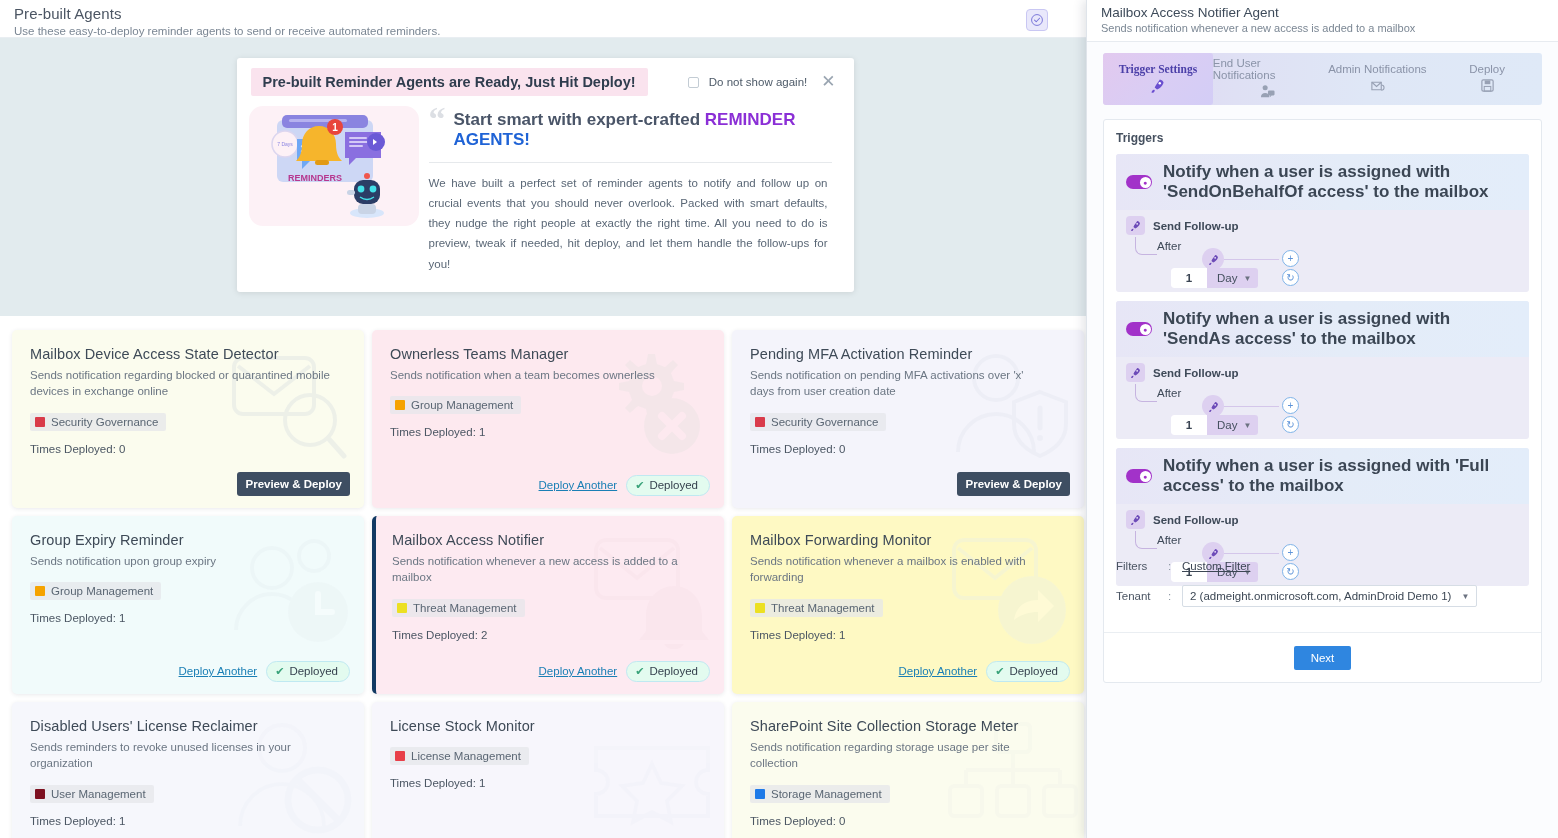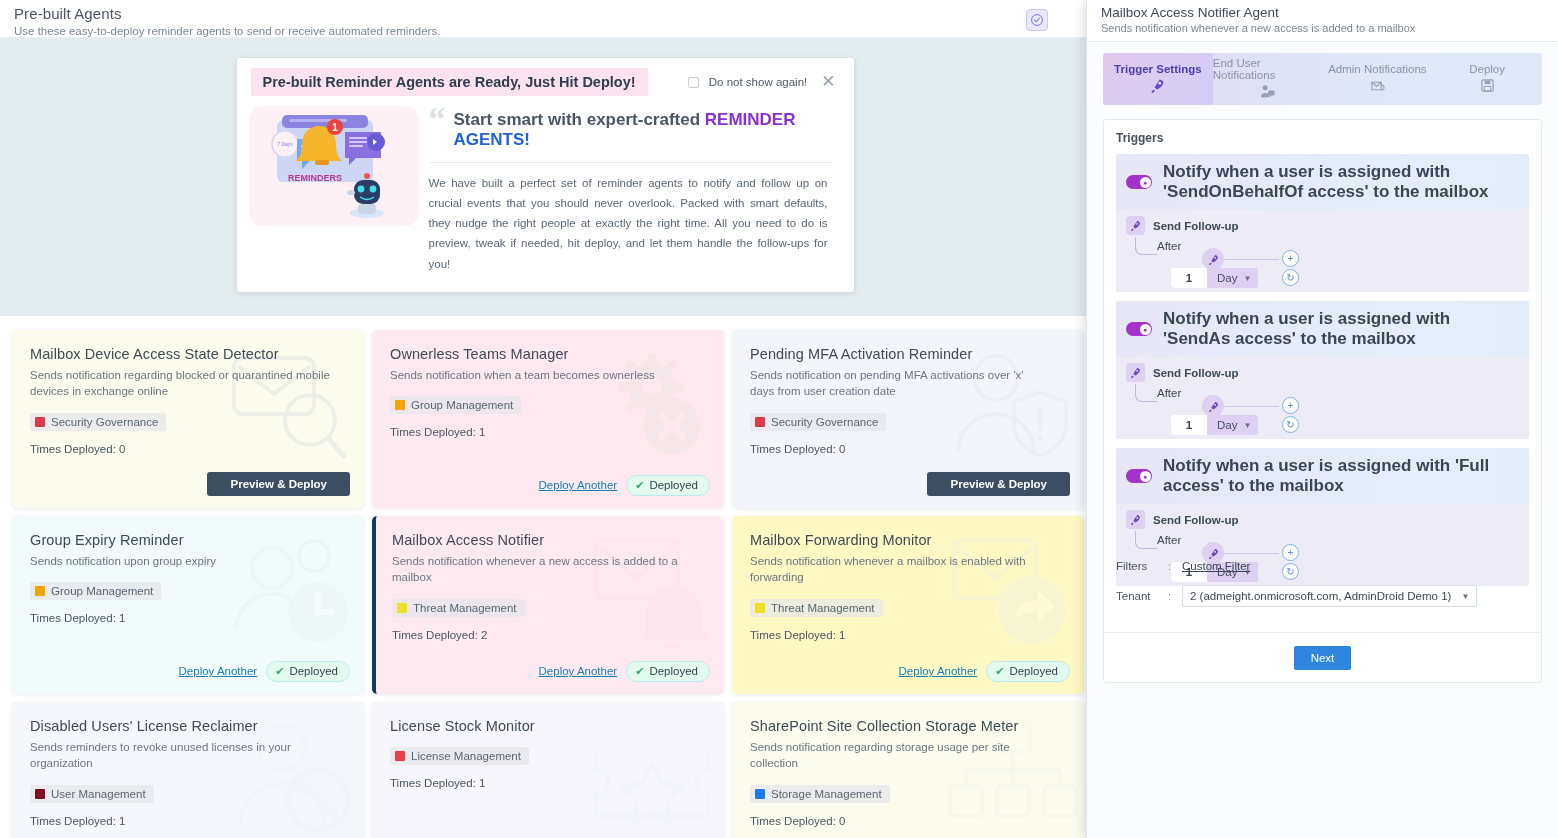--- a/index.html
+++ b/index.html
@@ -112,21 +112,21 @@
     font-size:11.5px; color:#1a7fb5; text-decoration:underline; cursor:pointer;
   }
   .deployed-pill {
     display:inline-flex; align-items:center; gap:5px;
     background:#e3fbef; border:1px solid #bfe9f1; color:#36424f;
     border-radius:11px; padding:3px 11px 3px 8px; font-size:11.5px;
   }
   .deployed-pill .ok { color:#3aa37a; font-size:11px; }
   .preview-btn {
     background:#3e4e62; color:#ffffff; font-size:11.5px; font-weight:700;
-    padding:6px 23px; border-radius:3px; border:none; cursor:pointer;
+    padding:6px 8px; border-radius:3px; border:none; cursor:pointer;
     font-family:"Liberation Sans",sans-serif;
   }
   .card-watermark {
     position:absolute; right:6px; top:18px; opacity:.30; z-index:1; pointer-events:none;
   }
 
   
   #side-panel {
     position:absolute; right:0; top:0; width:472px; height:838px;
     background:#fbfcfe; box-shadow:-3px 0 10px rgba(30,40,60,.13);
@@ -144,21 +144,21 @@
   .wtab {
     flex:1; display:flex; flex-direction:column; align-items:center; justify-content:center;
     gap:3px; cursor:pointer;
   }
   .wtab .wlabel { font-size:11.5px; color:#8a93a8; }
   .wtab .wicon { font-size:13px; color:#98a1b4; line-height:14px;}
   .wtab.active {
     background:linear-gradient(135deg,#e2c9ef 0%, #d9cdf4 55%, #d3cdf6 100%);
     border-radius:3px;
   }
-  .wtab.active .wlabel { color:#4b3fa8; font-weight:700; }
+  .wtab.active .wlabel { color:#4b3fa8; font-weight:700;font-family:Liberation Serif, serif; }
   .wtab.active .wicon { color:#6b4fd0; }
 
   #panel-body {
     margin:14px 16px 0 16px; background:#fff; border:1px solid #e4e9ef; border-radius:3px;
     height:564px; position:relative;
   }
   #triggers-label { font-size:12px; font-weight:700; color:#45505f; padding:11px 12px 0 12px;}
   .trigger-block {
     margin:9px 12px 0 12px; background:#ecebf6; border-radius:3px; overflow:hidden;
   }

